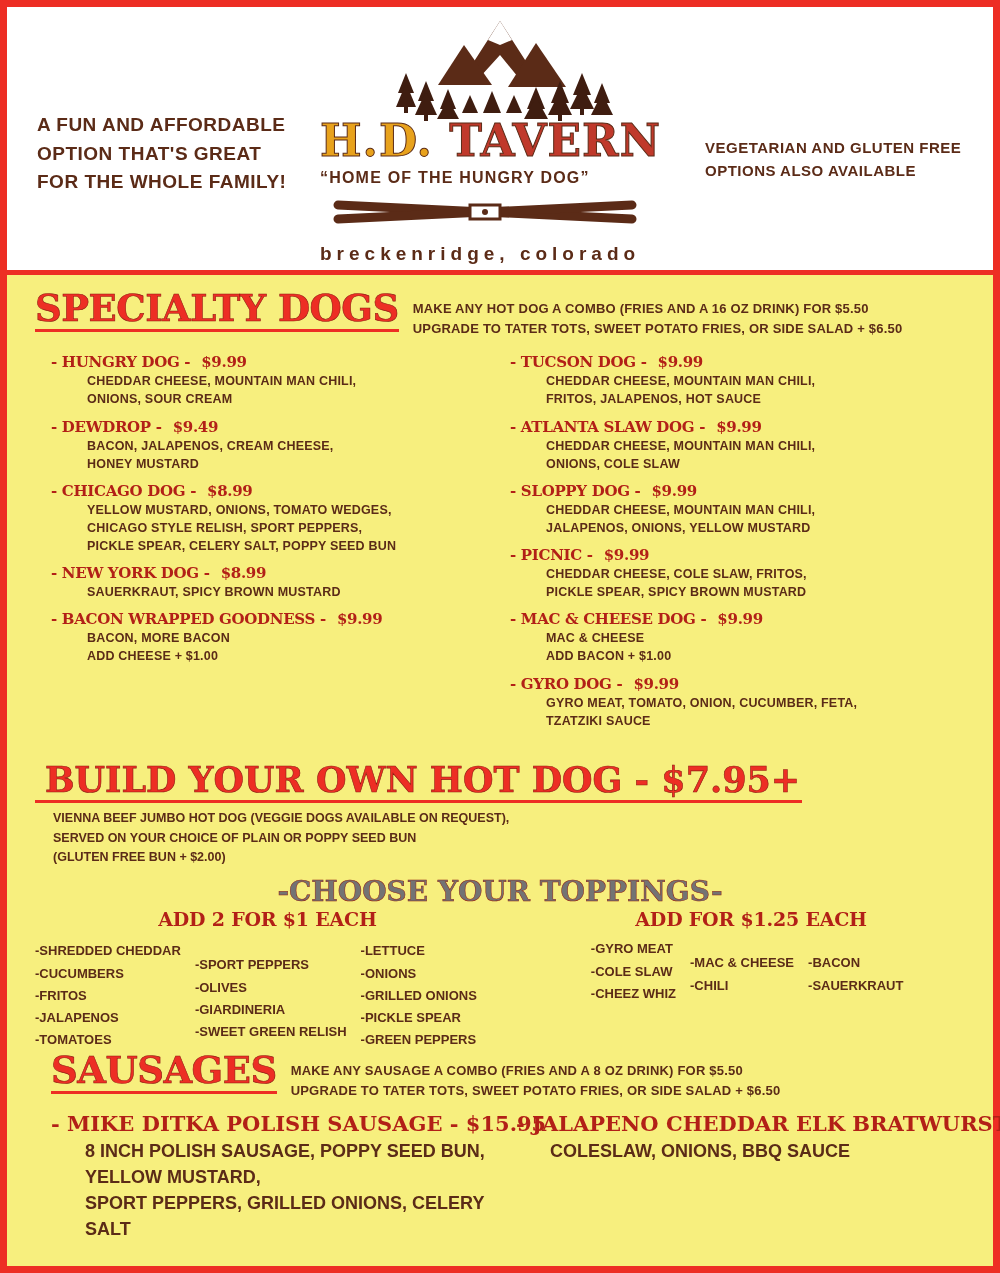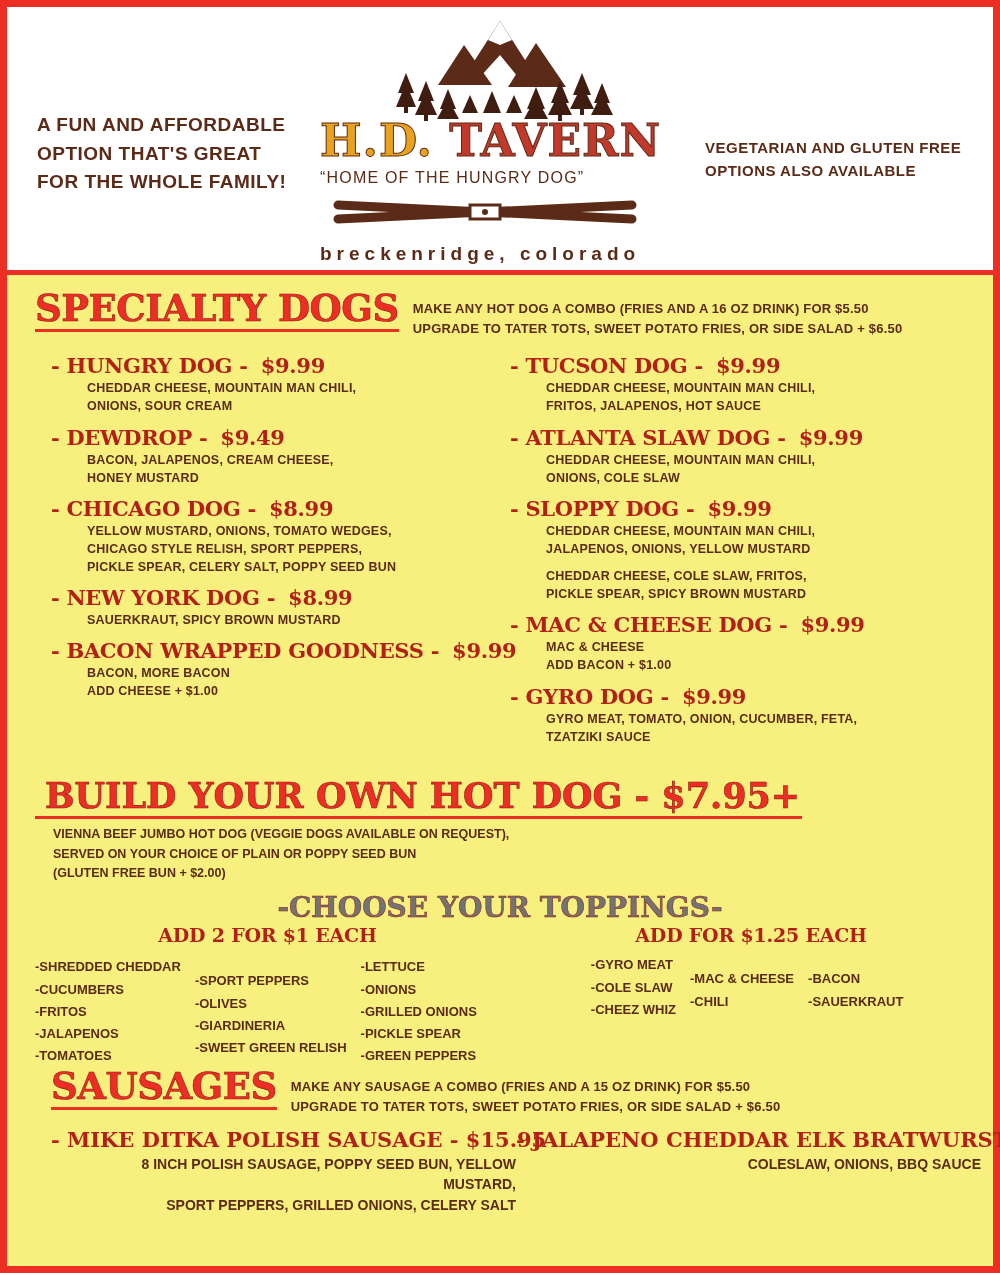--- a/index.html
+++ b/index.html
@@ -66,21 +66,21 @@
     font-size: 44px;
     letter-spacing: 1px;
     color: #c0392b;
     -webkit-text-stroke: 1px #5b2b17;
     margin-top: -6px;
     line-height: 1;
   }
   .logo-title .hd { color: #e8a21c; }
   .logo-sub {
     font-family: "Liberation Sans", sans-serif;
-    font-weight: normal;
+    font-weight: bold;
     font-size: 16px;
     color: #5b2b17;
     letter-spacing: 1.2px;
     margin-top: 6px;
   }
   .logo-city {
     font-family: "Liberation Sans", sans-serif;
     font-weight: bold;
     font-size: 19px;
     color: #5b2b17;
@@ -123,21 +123,21 @@
     margin-top: 14px;
   }
   .col { width: 50%; box-sizing: border-box; }
   .col.left { padding-left: 16px; padding-right: 10px; }
   .col.right { padding-left: 10px; }
 
   .item { margin-bottom: 9px; }
   .item-name {
     font-family: "DejaVu Serif", serif;
     font-weight: bold;
-    font-size: 21px;
+    font-size: 15px;
     color: #b22017;
     letter-spacing: -0.3px;
     white-space: nowrap;
   }
   .item-name .price { margin-left: 6px; }
   .item-desc {
     font-size: 12.5px;
     font-weight: bold;
     color: #5b2b17;
     line-height: 1.45;
@@ -218,27 +218,26 @@
   }
   .sausage-row .s-item { width: 50%; }
   .s-name {
     font-family: "DejaVu Serif", serif;
     font-weight: bold;
     font-size: 21px;
     color: #b22017;
     white-space: nowrap;
   }
   .s-desc {
-    font-size: 14px;
+    font-size: 18px;
     font-weight: bold;
     color: #5b2b17;
     line-height: 1.45;
     margin-left: 34px;
     margin-top: 2px;
-    text-align: right;
   }
   .pad-l16 { padding-left: 16px; }
 </style>
 </head>
 <body>
 
 <div class="page">
 
   <div class="header">
 
@@ -376,20 +375,24 @@
         <div class="item">
           <div class="item-name">
             <span>- SLOPPY DOG -</span>
             <span class="price">$9.99</span>
           </div>
           <div class="item-desc" style="white-space:pre-line">CHEDDAR CHEESE, MOUNTAIN MAN CHILI,
 JALAPENOS, ONIONS, YELLOW MUSTARD</div>
         </div>
 
         <div class="item">
+          <div class="item-name">
+            <span>- PICNIC -</span>
+            <span class="price">$9.99</span>
+          </div>
           <div class="item-desc" style="white-space:pre-line">CHEDDAR CHEESE, COLE SLAW, FRITOS,
 PICKLE SPEAR, SPICY BROWN MUSTARD</div>
         </div>
 
         <div class="item">
           <div class="item-name">
             <span>- MAC &amp; CHEESE DOG -</span>
             <span class="price">$9.99</span>
           </div>
           <div class="item-desc" style="white-space:pre-line">MAC &amp; CHEESE
@@ -463,21 +466,21 @@
           </div>
         </div>
 
       </div>
     </div>
 
     <div class="sausages">
       <div class="section-head pad-l16">
         <div class="section-title">SAUSAGES</div>
         <div class="section-note">
-          <div>MAKE ANY SAUSAGE A COMBO (FRIES AND A 15 OZ DRINK) FOR  $5.50</div>
+          <div>MAKE ANY SAUSAGE A COMBO (FRIES AND A 8 OZ DRINK) FOR  $5.50</div>
           <div>UPGRADE TO TATER TOTS, SWEET POTATO FRIES, OR SIDE SALAD + $6.50</div>
         </div>
       </div>
 
       <div class="sausage-row">
         <div class="s-item pad-l16">
           <div class="s-name">- MIKE DITKA POLISH SAUSAGE - $15.95</div>
           <div class="s-desc" style="white-space:pre-line">8 INCH POLISH SAUSAGE, POPPY SEED BUN, YELLOW MUSTARD,
 SPORT PEPPERS, GRILLED ONIONS, CELERY SALT</div>
         </div>

